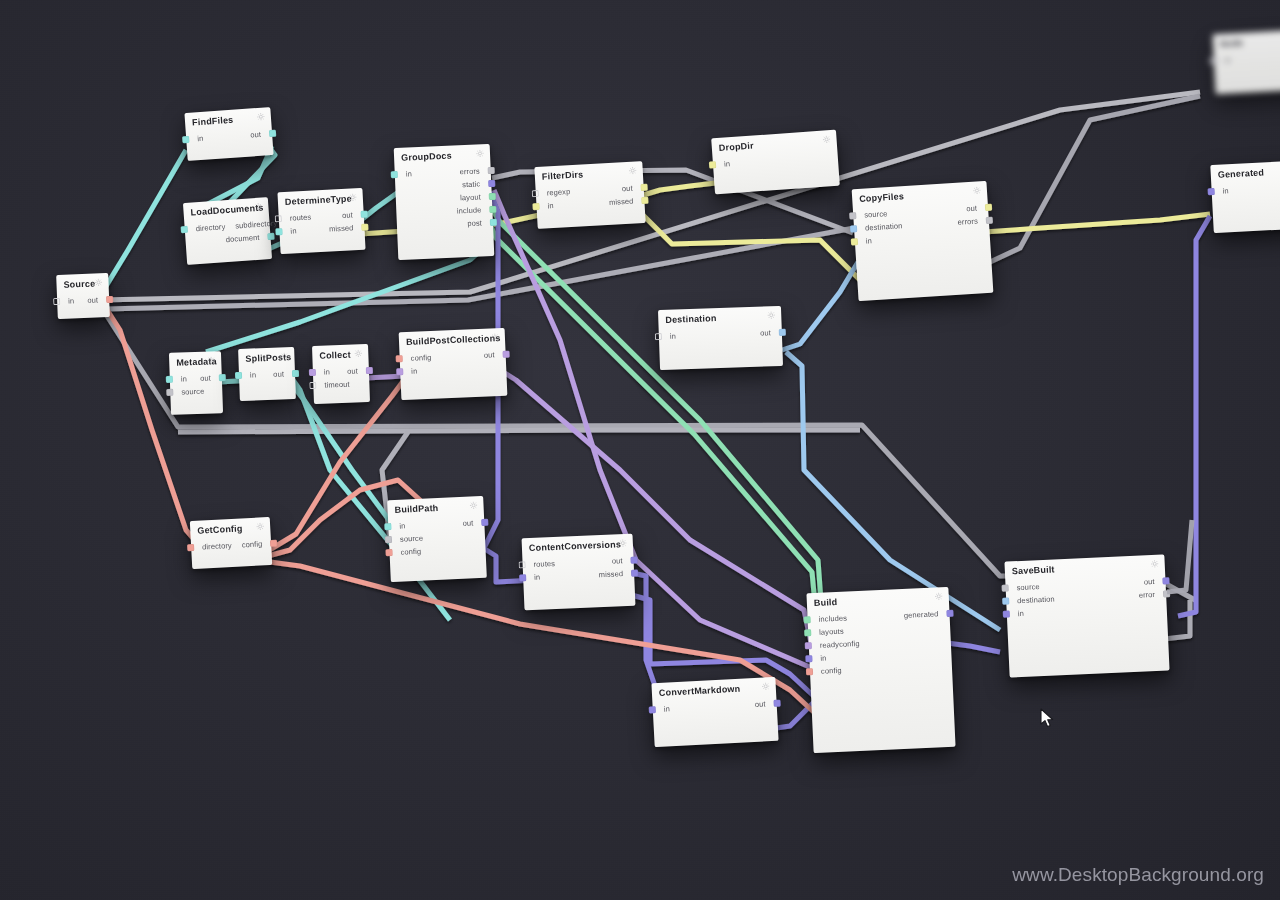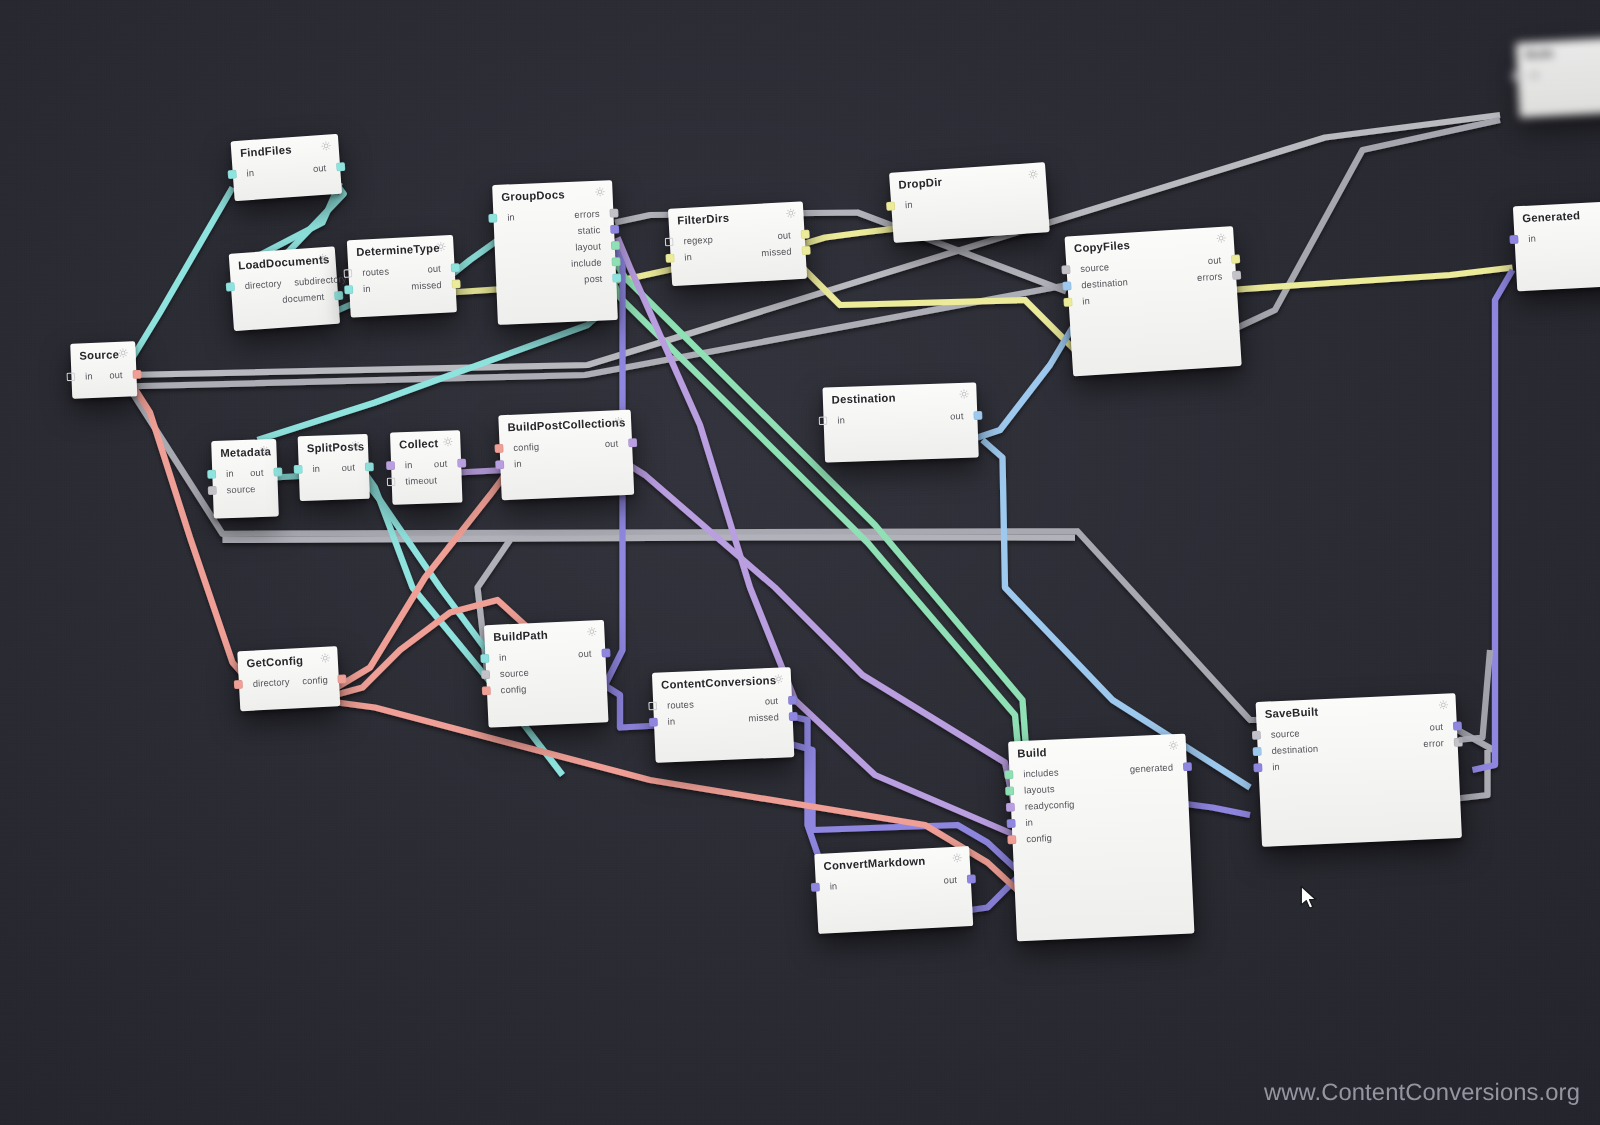--- a/index.html
+++ b/index.html
@@ -953,14 +953,14 @@
   <svg id="edges-top" viewBox="0 0 1280 900">
     <g fill="none" stroke-width="5" stroke-linejoin="round" opacity=".95">
       <path stroke="#a9a9b2" d="M1167 592 L1186 590 L1192 520"></path>
     </g>
   </svg>
 
   <svg id="cursor" viewBox="0 0 14 20" style="left: 1040px; top: 708px;">
     <path d="M1 1 L1 16 L5 12.6 L7.6 18.6 L10.2 17.4 L7.7 11.7 L12.6 11.5 Z" fill="#ffffff" stroke="#1a1a1f" stroke-width="1.1" stroke-linejoin="round"></path>
   </svg>
 
-  <div id="watermark">www.ContentConversions.org</div>
+  <div id="watermark">www.DesktopBackground.org</div>
 </div>
 
 </body></html>

